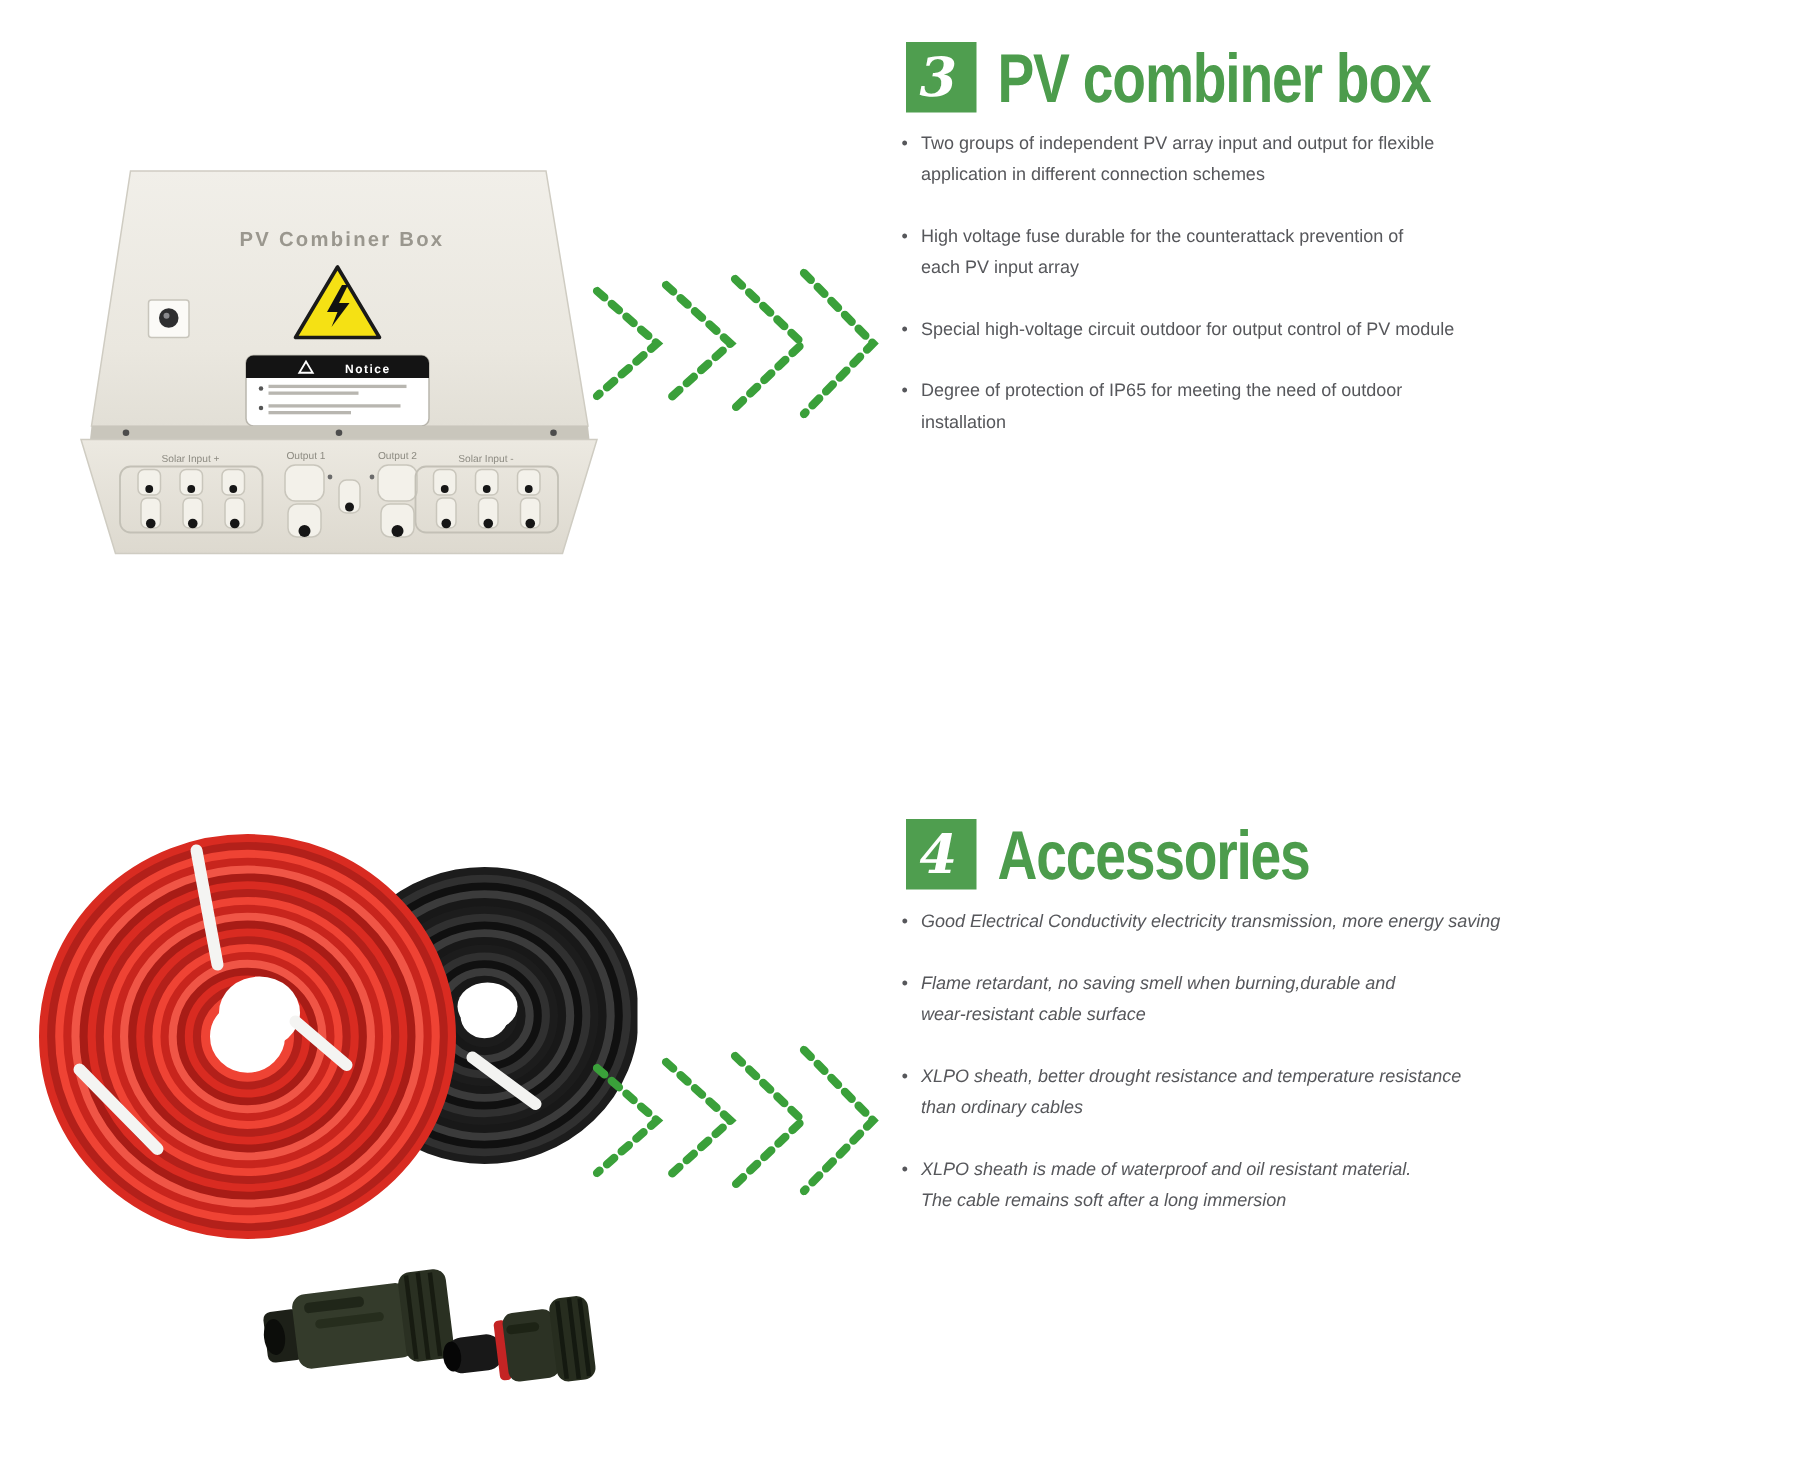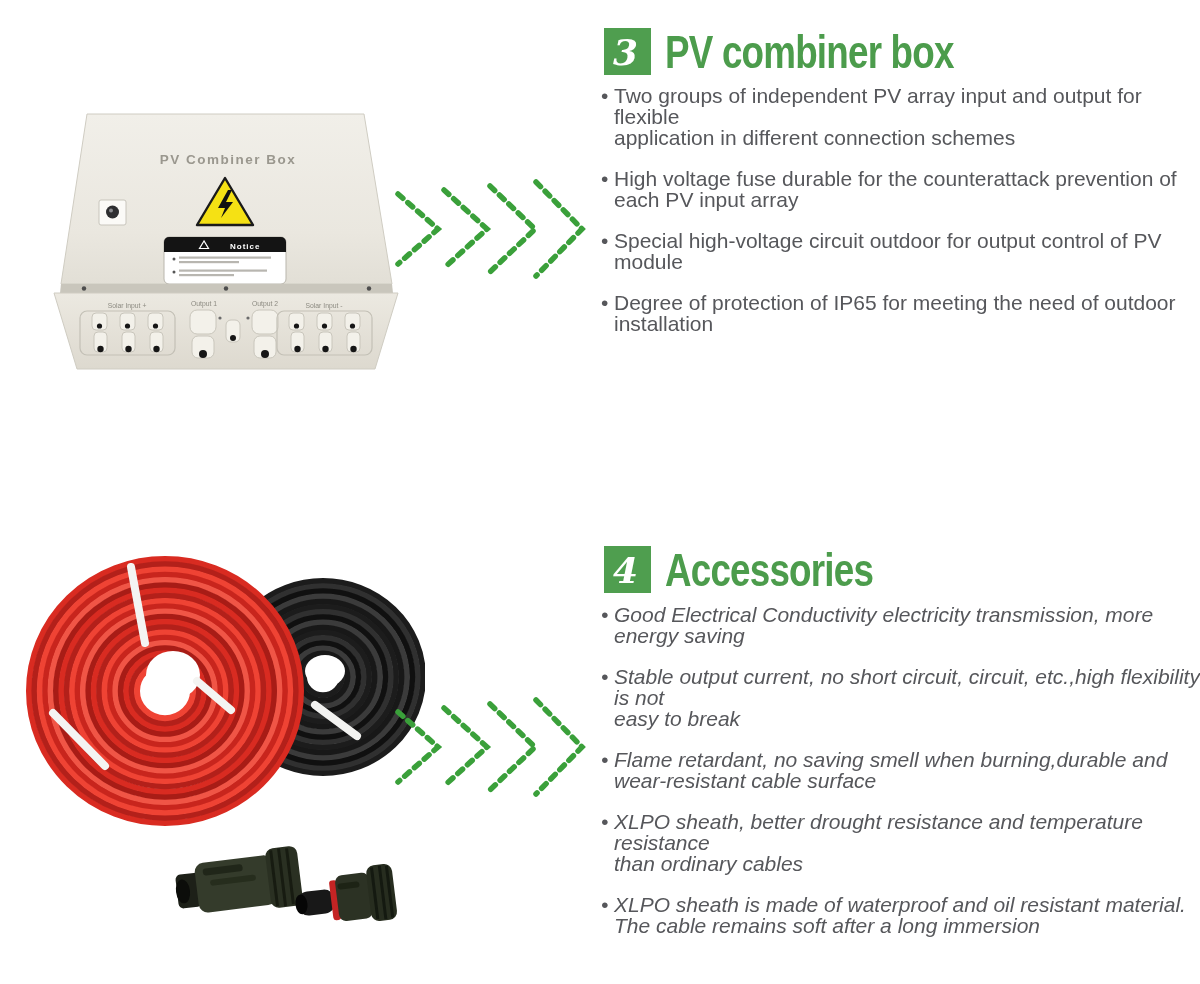--- a/index.html
+++ b/index.html
@@ -7,21 +7,21 @@
   .canvas{position:relative;width:1200px;height:984px;background:#ffffff;overflow:hidden;}
 
   
   .section-heading{position:absolute;display:flex;align-items:center;gap:14px;}
   .num-badge{width:47px;height:47px;background:#4f9e4f;display:flex;align-items:center;justify-content:center;flex:0 0 auto;}
   .num-badge span{font-family:"DejaVu Serif",serif;font-style:italic;font-weight:bold;font-size:36px;color:#ffffff;line-height:1;transform:translateX(-2px);}
   .section-title{font-weight:bold;font-size:46px;color:#4c9c4c;letter-spacing:-1px;transform:scaleX(.8);transform-origin:left center;white-space:nowrap;line-height:1;}
 
   
   .bullets{position:absolute;width:600px;list-style:none;margin:0;padding:0;}
-  .bullets li{position:relative;padding-left:13px;margin-bottom:20px;font-size:21px;line-height:21px;color:#56575b;}
+  .bullets li{position:relative;padding-left:13px;margin-bottom:20px;font-size:12px;line-height:21px;color:#56575b;}
   .bullets li::before{content:"•";position:absolute;left:0;top:0;color:#56575b;}
   .bullets li span{white-space:pre-line;}
 
   
   .arrows{position:absolute;}
 
   
   .product-svg{position:absolute;}
 </style>
 </head>
@@ -160,22 +160,20 @@
 
   <div class="section-heading" style="left:604px;top:546px;">
     <div class="num-badge">
       <span>4</span>
     </div>
     <div class="section-title">Accessories</div>
   </div>
 
   <ul class="bullets" style="left:601px;top:604px;font-style:italic;">
     <li><span>Good Electrical Conductivity electricity transmission, more energy saving</span></li>
-    <li><span>Stable output current, no short circuit, circuit, etc.,high flexibility is not
-easy to break</span></li>
     <li><span>Flame retardant, no saving smell when burning,durable and
 wear-resistant cable surface</span></li>
     <li><span>XLPO sheath, better drought resistance and temperature resistance
 than ordinary cables</span></li>
     <li><span>XLPO sheath is made of waterproof and oil resistant material.
 The cable remains soft after a long immersion</span></li>
   </ul>
 
   <svg class="product-svg" style="left:25px;top:553px;" width="400" height="412" viewBox="0 0 400 412">
 

